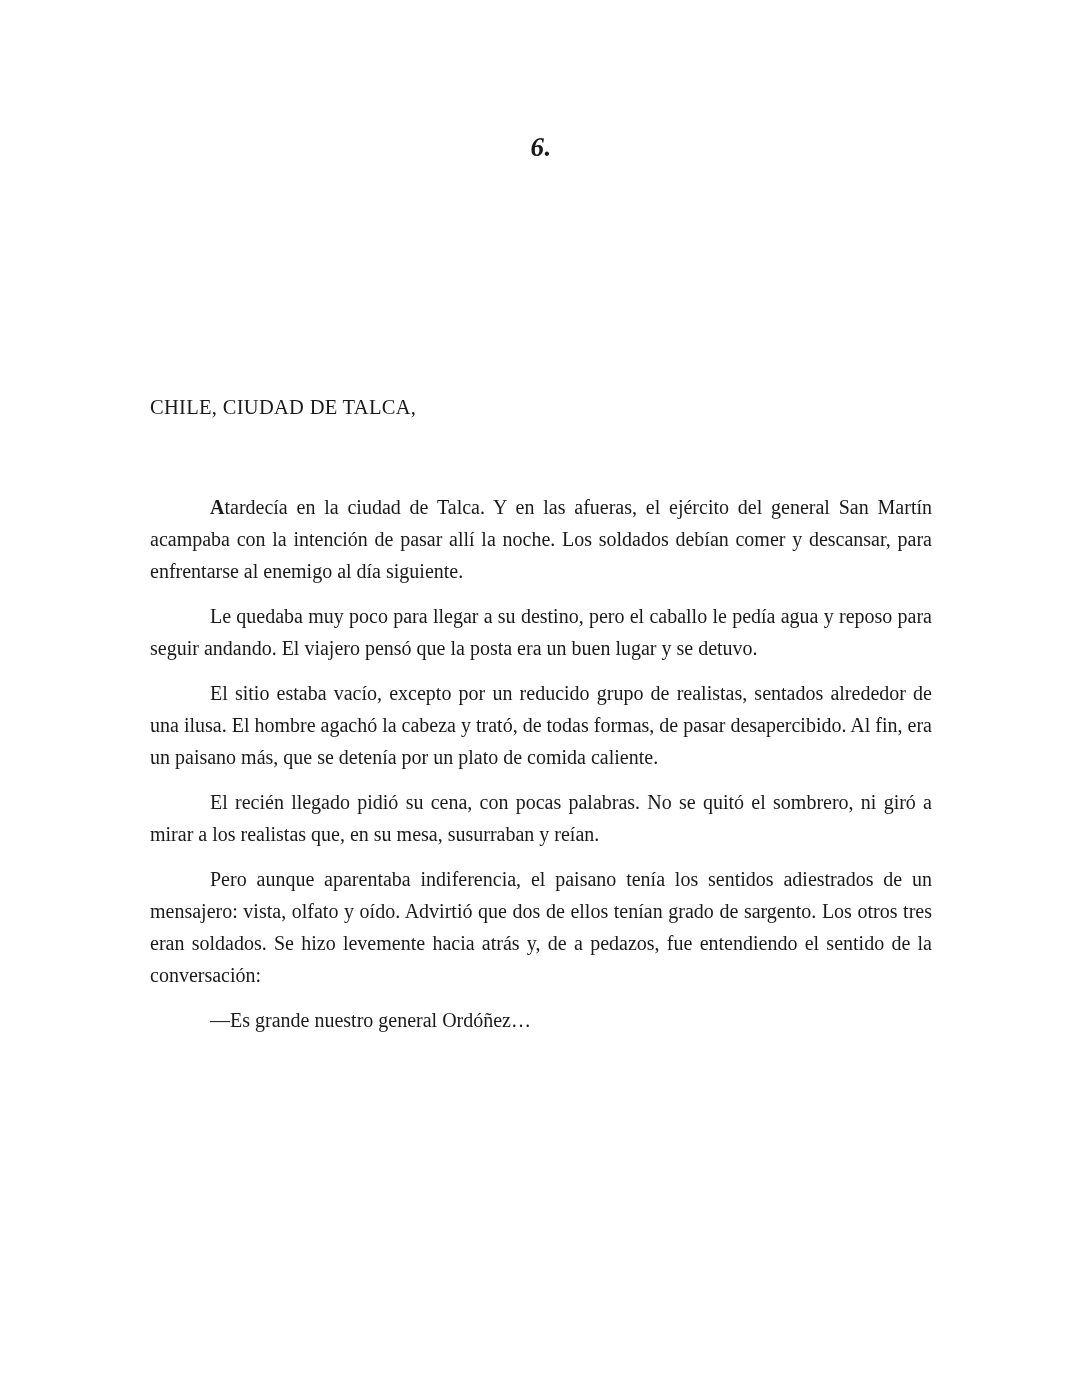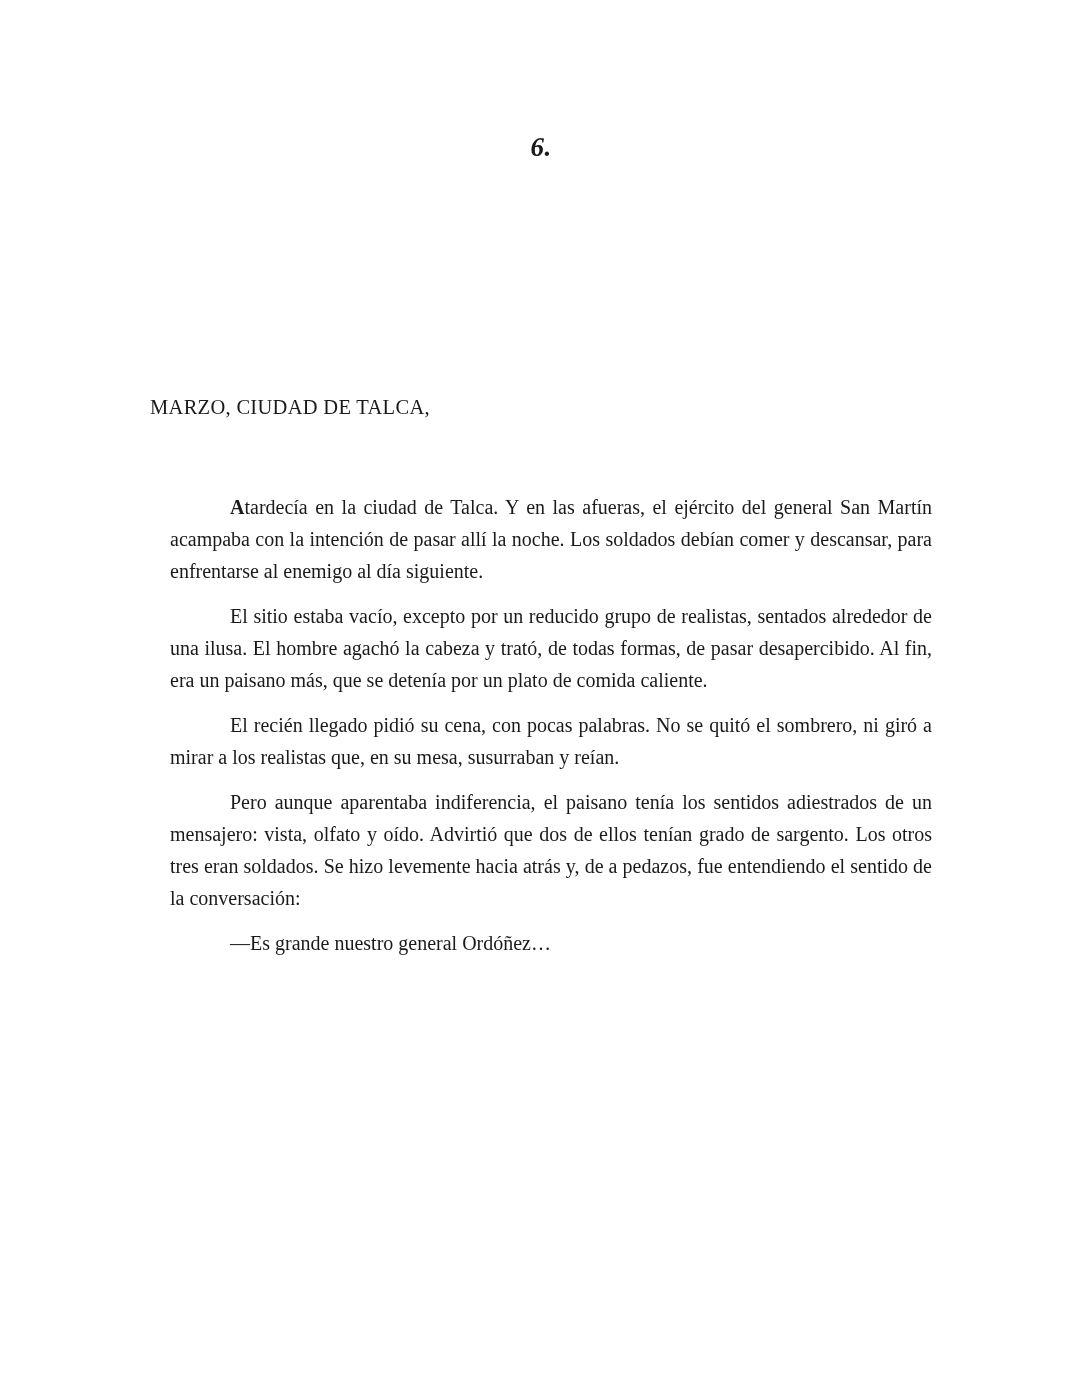--- a/index.html
+++ b/index.html
@@ -37,21 +37,20 @@
     font-size: 20.5px;
     letter-spacing: 0.3px;
   }
   .date-line {
     margin-top: 80px;
     font-size: 20.5px;
     letter-spacing: 0.3px;
   }
   .body-text {
     margin-top: 72px;
-    margin-left: 20px;
   }
   .body-text p {
     font-size: 20px;
     line-height: 32px;
     text-align: justify;
     text-indent: 60px;
     margin: 0 0 13px 0;
   }
   .body-text p:last-child {
     margin-bottom: 0;
@@ -62,28 +61,29 @@
   }
 </style>
 </head>
 <body>
 
 <div class="page">
   <div class="content">
 
     <div class="chapter-number">6.</div>
 
-    <div class="location-line">MARZO, CIUDAD DE TALCA,</div>
+    <div class="location-line">CHILE, CIUDAD DE TALCA,</div>
 
 
     <div class="body-text">
 
       <p><span class="initial-cap">A</span><span>tardecía en la ciudad de Talca. Y en las afueras, el ejército del general San Martín acampaba con la intención de pasar allí la noche. Los soldados debían comer y descansar, para enfrentarse al enemigo al día siguiente.</span></p>
 
 
+      <p>Le quedaba muy poco para llegar a su destino, pero el caballo le pedía agua y reposo para seguir andando. El viajero pensó que la posta era un buen lugar y se detuvo.</p>
 
       <p>El sitio estaba vacío, excepto por un reducido grupo de realistas, sentados alrededor de una ilusa. El hombre agachó la cabeza y trató, de todas formas, de pasar desapercibido. Al fin, era un paisano más, que se detenía por un plato de comida caliente.</p>
 
       <p>El recién llegado pidió su cena, con pocas palabras. No se quitó el sombrero, ni giró a mirar a los realistas que, en su mesa, susurraban y reían.</p>
 
       <p>Pero aunque aparentaba indiferencia, el paisano tenía los sentidos adiestrados de un mensajero: vista, olfato y oído. Advirtió que dos de ellos tenían grado de sargento. Los otros tres eran soldados. Se hizo levemente hacia atrás y, de a pedazos, fue entendiendo el sentido de la conversación:</p>
 
       <p>—Es grande nuestro general Ordóñez…</p>
 
     </div>

